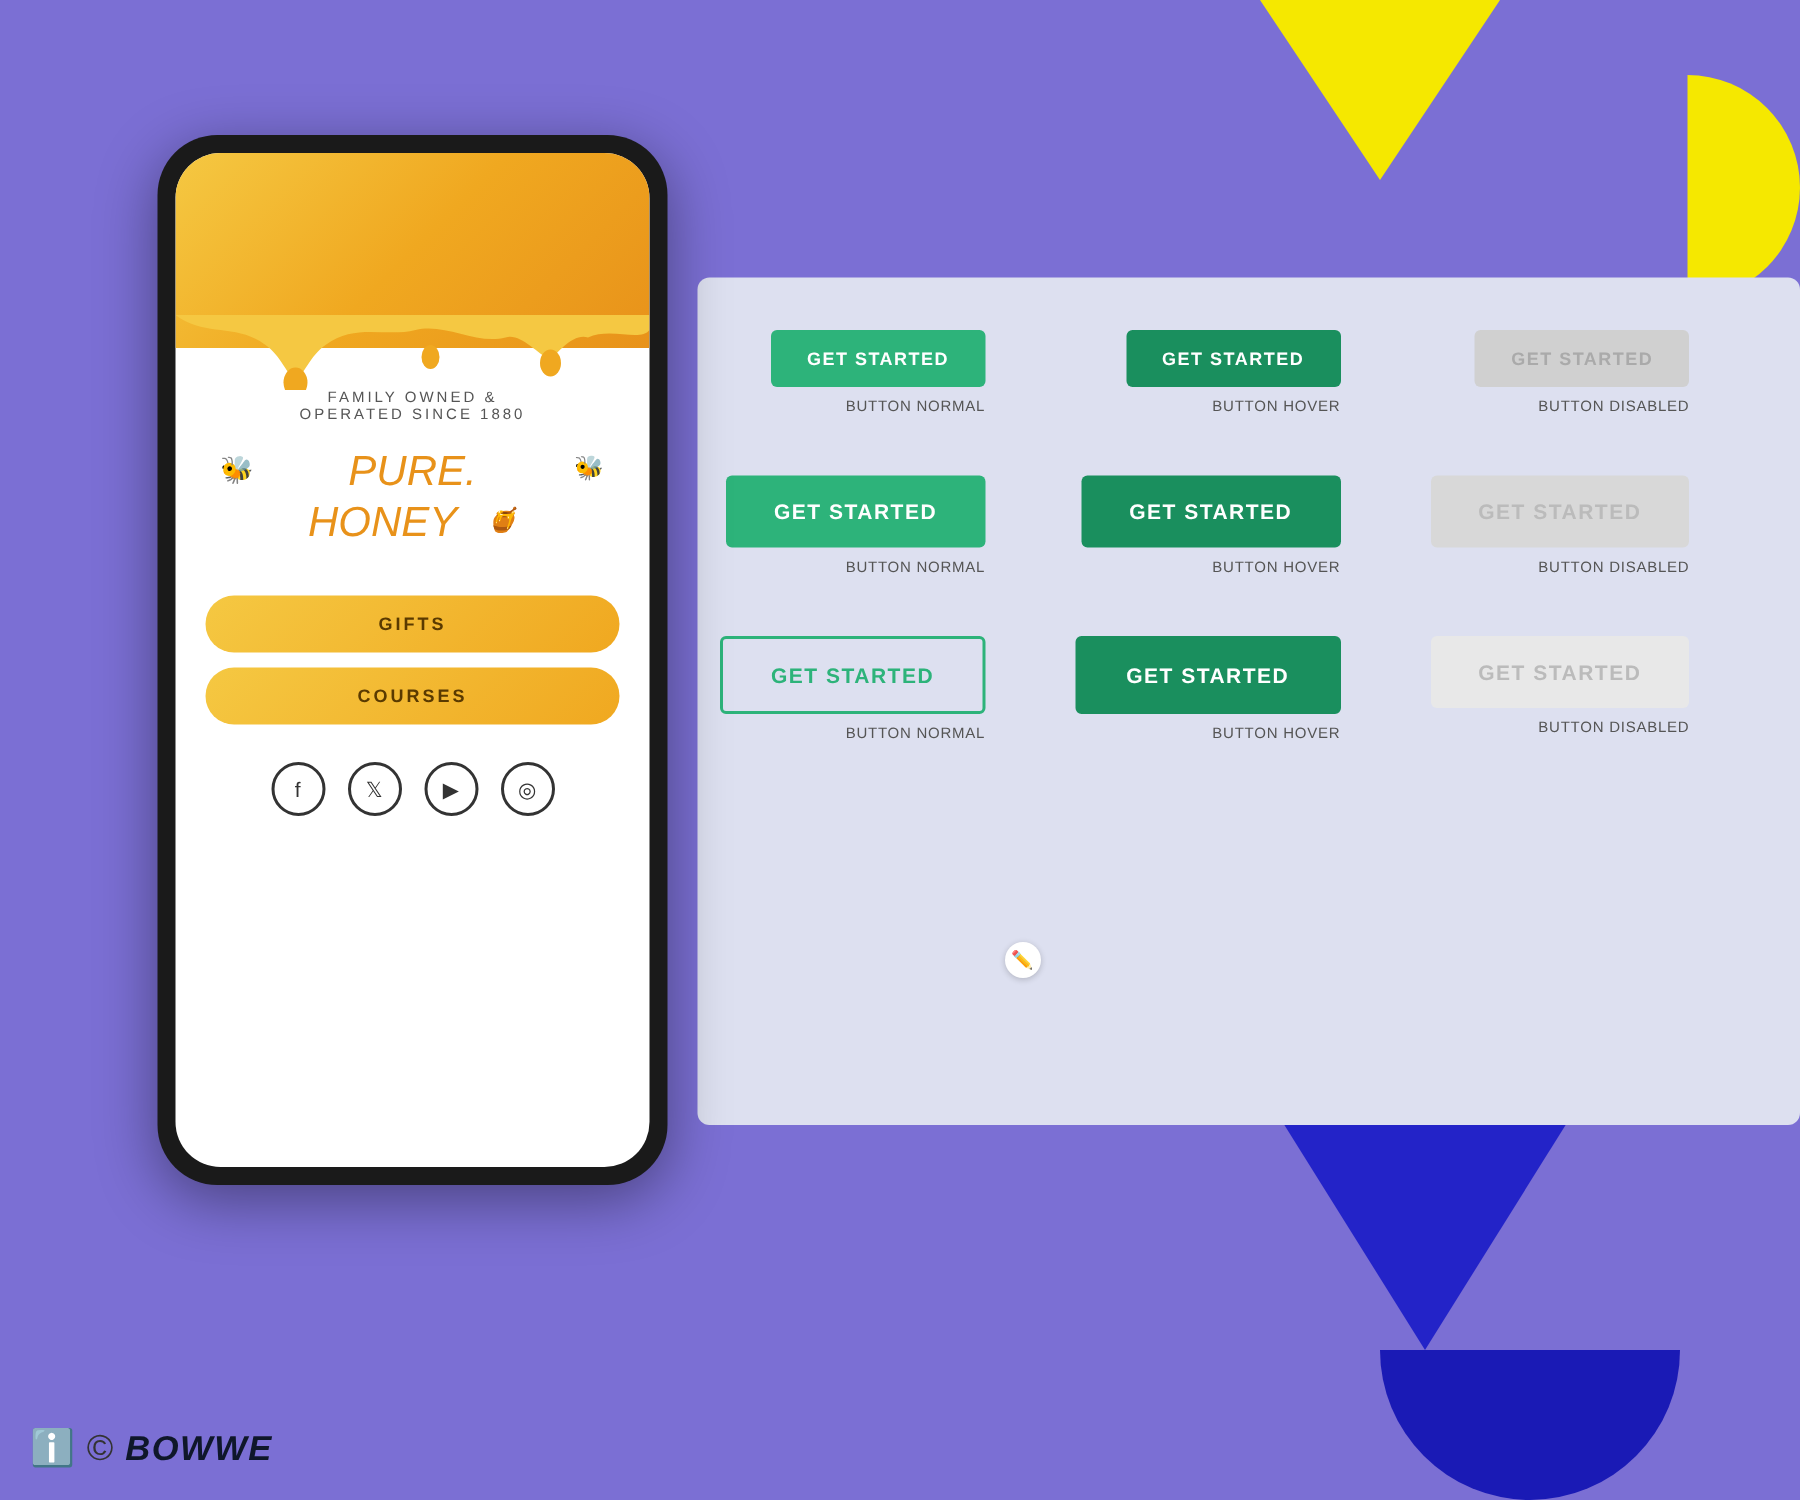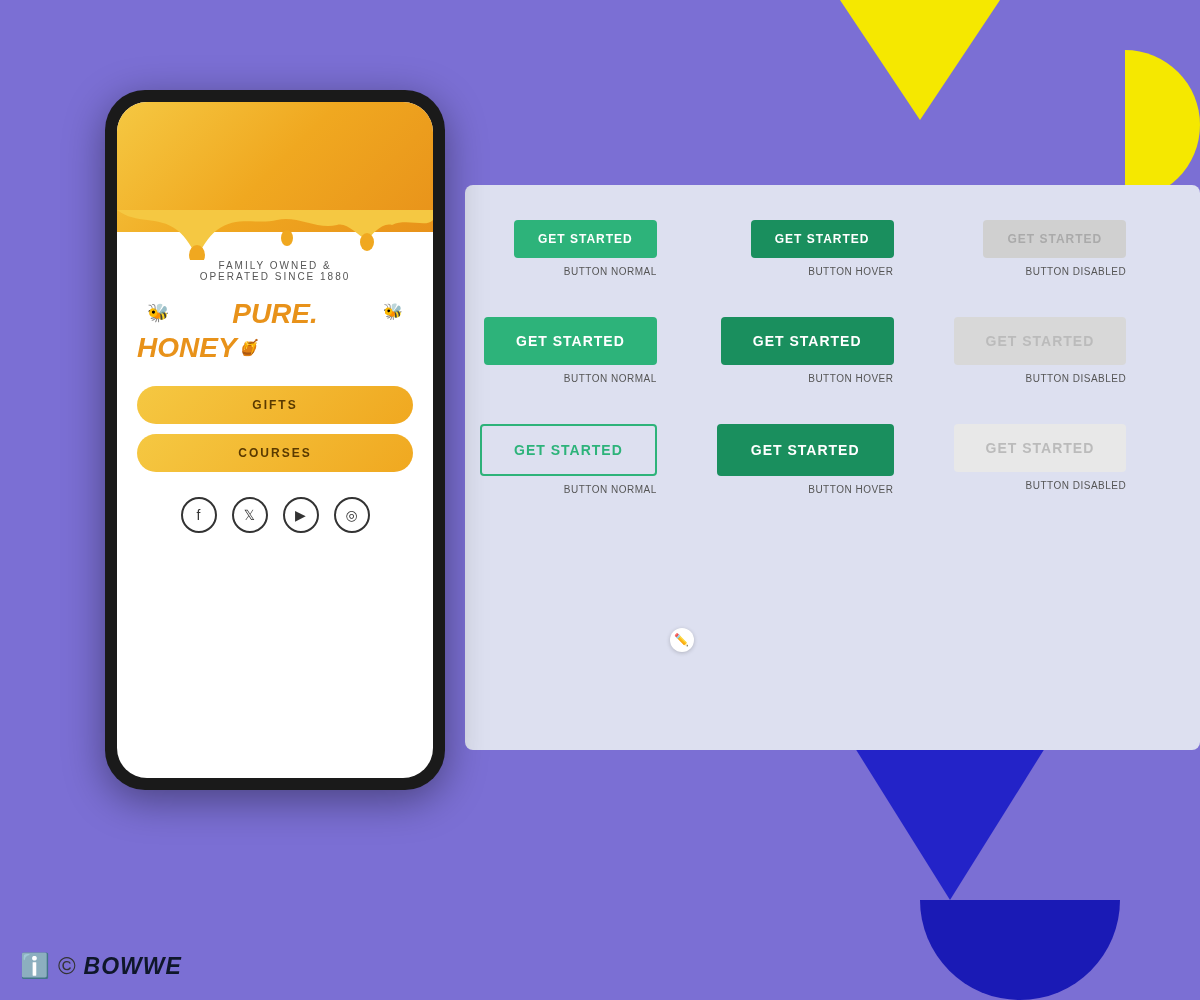--- a/index.html
+++ b/index.html
@@ -263,25 +263,25 @@
     }
     .subtitle {
       font-size: 10px;
       letter-spacing: 2px;
       color: #555;
       text-align: center;
       margin-bottom: 15px;
     }
     .honey-title {
       font-size: 28px;
-      font-weight: 700;
+      font-weight: 400;
       color: #e8921a;
       text-align: center;
       line-height: 1.2;
-      margin-bottom: 17px;
+      margin-bottom: 28px;
       font-style: italic;
     }
 
     
     .nav-buttons {
       width: 100%;
       display: flex;
       flex-direction: column;
       gap: 10px;
       margin-top: 5px;
@@ -415,21 +415,21 @@
     </div>
 
     <div class="phone-content">
       <p class="subtitle" style="white-space:pre-line;">FAMILY OWNED &amp;
 OPERATED SINCE 1880</p>
 
       <div class="title-row">
         <span style="font-size:18px;position:absolute;left:10px;top:5px;">🐝</span>
         <div class="honey-title">
           <div>PURE.</div>
-          <div style="display:flex;align-items:center;gap:2px;">
+          <div style="display:flex;align-items:center;justify-content:center;gap:20px;">
             <span>HONEY</span>
             <span style="font-size:16px;">🍯</span>
           </div>
         </div>
         <span style="font-size:16px;position:absolute;right:10px;top:5px;">🐝</span>
       </div>
 
       <div class="nav-buttons">
         <button class="nav-btn">GIFTS</button>
         <button class="nav-btn">COURSES</button>

